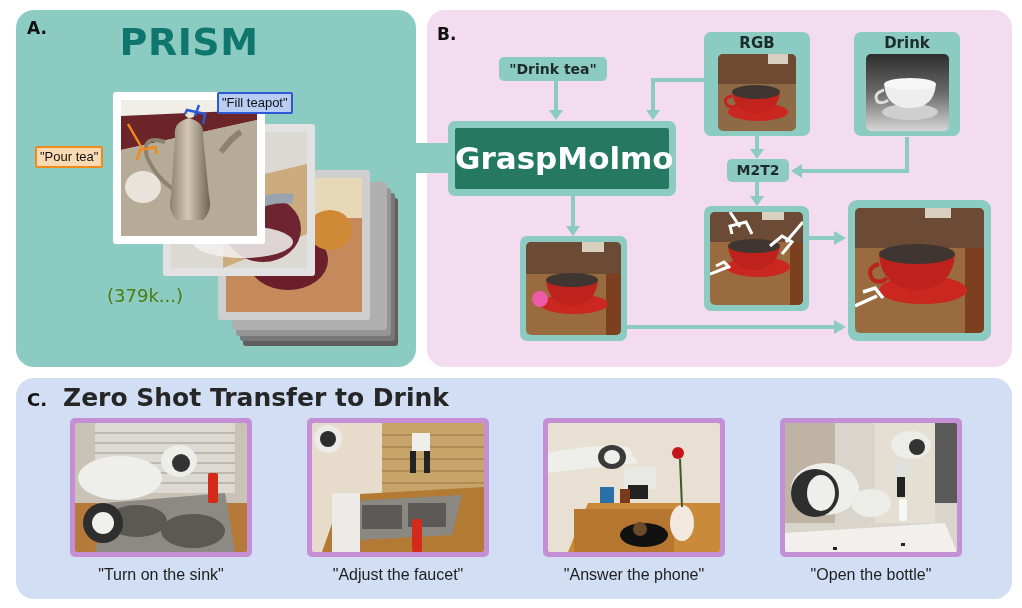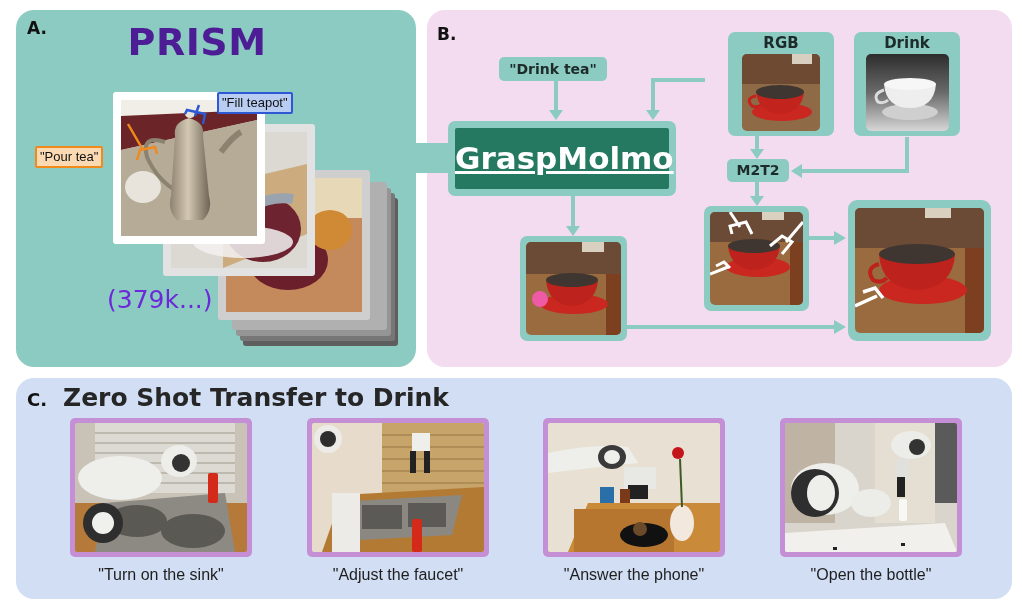--- a/index.html
+++ b/index.html
@@ -9,34 +9,34 @@
 
   
   .panel { position: absolute; border-radius: 18px; }
   #panel-a { left: 16px; top: 10px; width: 400px; height: 357px; background: #8ccbc1; }
   #panel-b { left: 427px; top: 10px; width: 585px; height: 357px; background: #f3dcf0; }
   #panel-c { left: 16px; top: 378px; width: 996px; height: 221px; background: #d1def3; }
 
   .panel-letter { position: absolute; font-weight: bold; font-size: 17px; color: #111; }
 
   
-  #prism-title { left: 112px; top: 20px; width: 170px; text-align: center; font-size: 38px; font-weight: bold; color: #4c1d95; letter-spacing: 0.5px; }
+  #prism-title { left: 104px; top: 20px; width: 170px; text-align: center; font-size: 38px; font-weight: bold; color: #0f766e; letter-spacing: 0.5px; }
   .card { position: absolute; border-radius: 3px; }
-  .count-text { position: absolute; font-size: 25px; color: #6d28d9; }
+  .count-text { position: absolute; font-size: 18px; color: #4d7c0f; }
 
   .tag { position: absolute; font-size: 13px; padding: 1px 3px; border-radius: 2px; line-height: 16px; white-space: nowrap; font-family: "Liberation Sans", sans-serif; }
   #tag-fill { border: 2px solid #2d59d6; background: #b9cdf3; color: #111; }
   #tag-pour { border: 2px solid #f08a1d; background: #fbd9b3; color: #111; }
 
   
   .tbox { position: absolute; background: #8ccbc1; border-radius: 5px; text-align: center; font-weight: bold; color: #1d2b2a; }
   #drink-box { left: 499px; top: 57px; width: 108px; height: 24px; line-height: 24px; font-size: 14px; }
   #m2t2-box { left: 727px; top: 159px; width: 62px; height: 23px; line-height: 23px; font-size: 14px; }
   #grasp-outer { left: 448px; top: 121px; width: 228px; height: 75px; background: #8ccbc1; border-radius: 7px; }
-  #grasp-inner { left: 455px; top: 128px; width: 214px; height: 61px; background: #267961; color: #fff; font-size: 31px; font-weight: bold; line-height: 61px; text-align: right; border-radius: 2px; text-decoration: underline; }
+  #grasp-inner { left: 455px; top: 128px; width: 214px; height: 61px; background: #267961; color: #fff; font-size: 31px; font-weight: bold; line-height: 61px; text-align: right; border-radius: 2px; }
   .img-frame { position: absolute; background: #8ccbc1; border-radius: 7px; }
   .img-label { position: absolute; width: 100%; text-align: center; font-weight: bold; font-size: 15px; color: #1d2b2a; }
   .scene { position: absolute; border-radius: 5px; overflow: hidden; }
 
   
   #c-title { left: 63px; top: 383px; font-size: 25px; font-weight: bold; color: #262626; }
   .photo { position: absolute; width: 182px; height: 139px; background: #c58fd6; border-radius: 5px; }
   .photo .ph { position: absolute; left: 5px; top: 5px; right: 5px; bottom: 5px; border-radius: 2px; overflow: hidden; }
   .caption { position: absolute; width: 220px; text-align: center; font-size: 16px; color: #1e1e1e; font-family: "Liberation Sans", sans-serif; }
 </style>
@@ -128,21 +128,21 @@
     <polygon points="834,231 834,245 846,238"></polygon>
     <polygon points="834,320 834,334 846,327"></polygon>
   </g>
 </svg>
 
 <div id="drink-box" class="tbox">"Drink tea"</div>
 
 <div id="grasp-outer" class="abs"></div>
 <div id="grasp-inner" class="abs">GraspMolmo</div>
 
-<div class="img-frame" style="left:728px;top:32px;width:106px;height:104px;">
+<div class="img-frame" style="left:704px;top:32px;width:106px;height:104px;">
   <div class="img-label" style="top:2px;">RGB</div>
   <div class="scene" style="left:14px;top:22px;width:78px;height:77px;">
     <svg width="78" height="77">
       <rect width="78" height="77" fill="#8f6a47"></rect>
       <rect width="78" height="30" fill="#6e4a33"></rect>
       <rect x="50" y="0" width="20" height="10" fill="#d9cfc0"></rect>
       <ellipse cx="40" cy="58" rx="30" ry="9" fill="#c9271f"></ellipse>
       <path d="M14 38 Q16 58 38 60 Q60 58 62 38 Z" fill="#c2241d"></path>
       <ellipse cx="38" cy="38" rx="24" ry="7" fill="#3f3631"></ellipse>
       <path d="M14 42 Q3 44 10 52 Q16 54 20 50" stroke="#c2241d" stroke-width="3" fill="none"></path>

